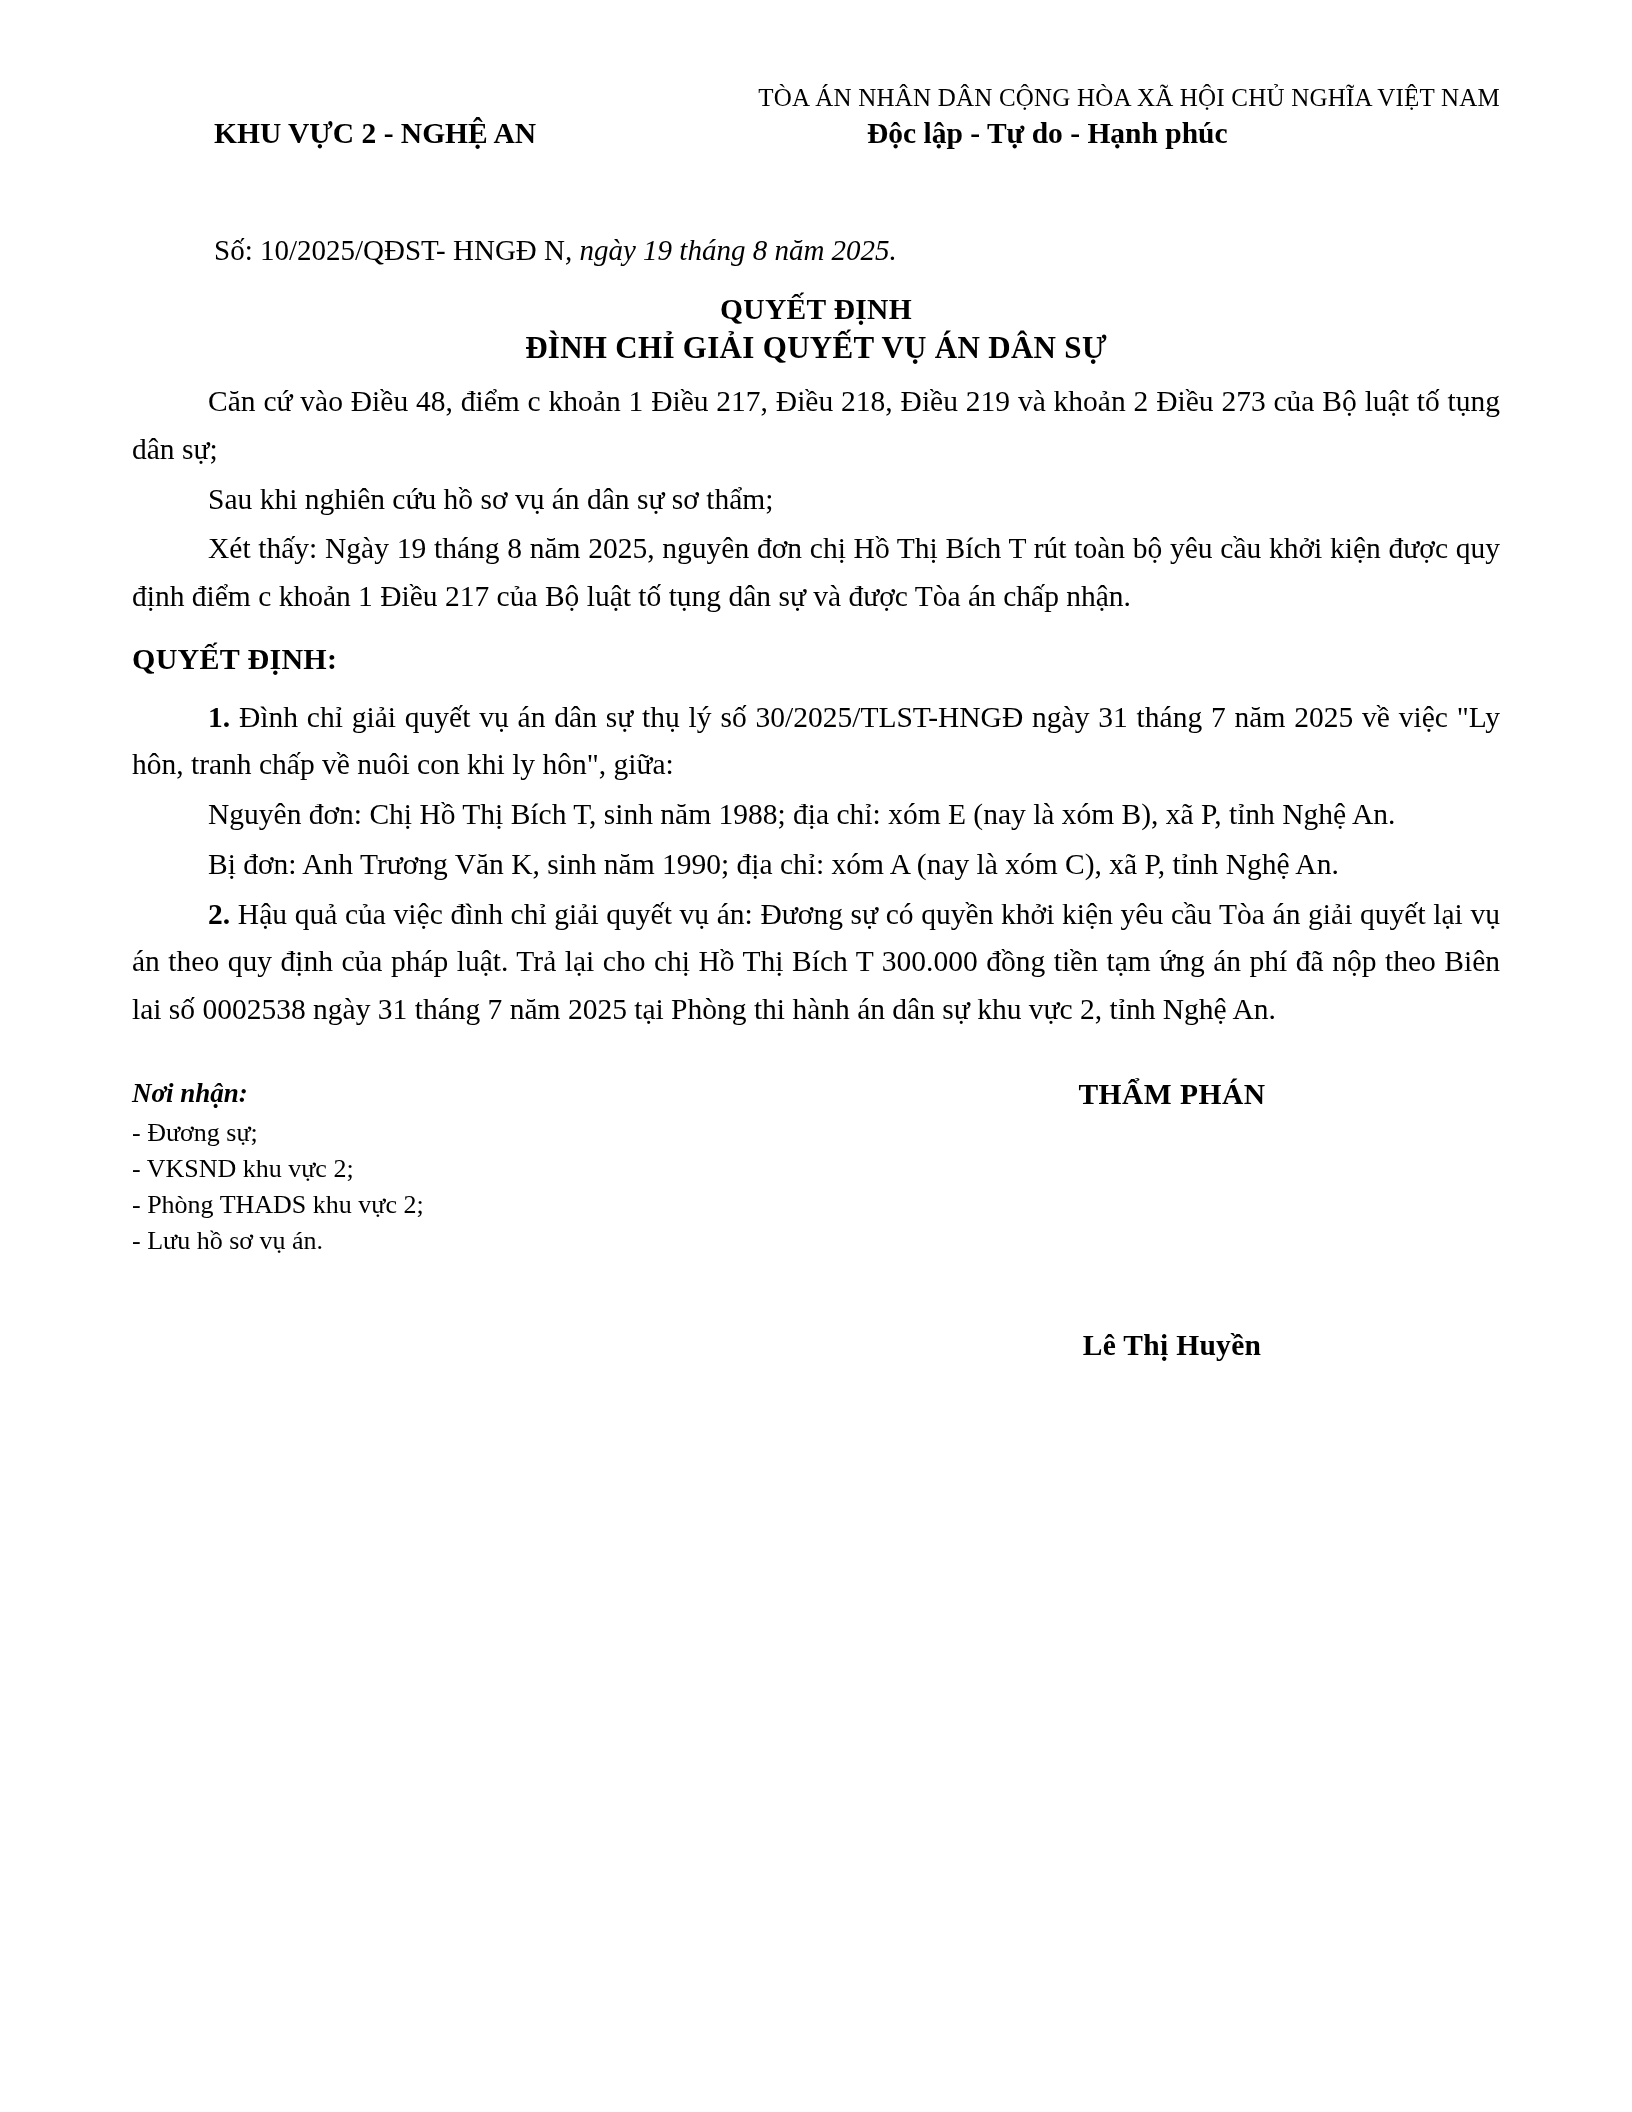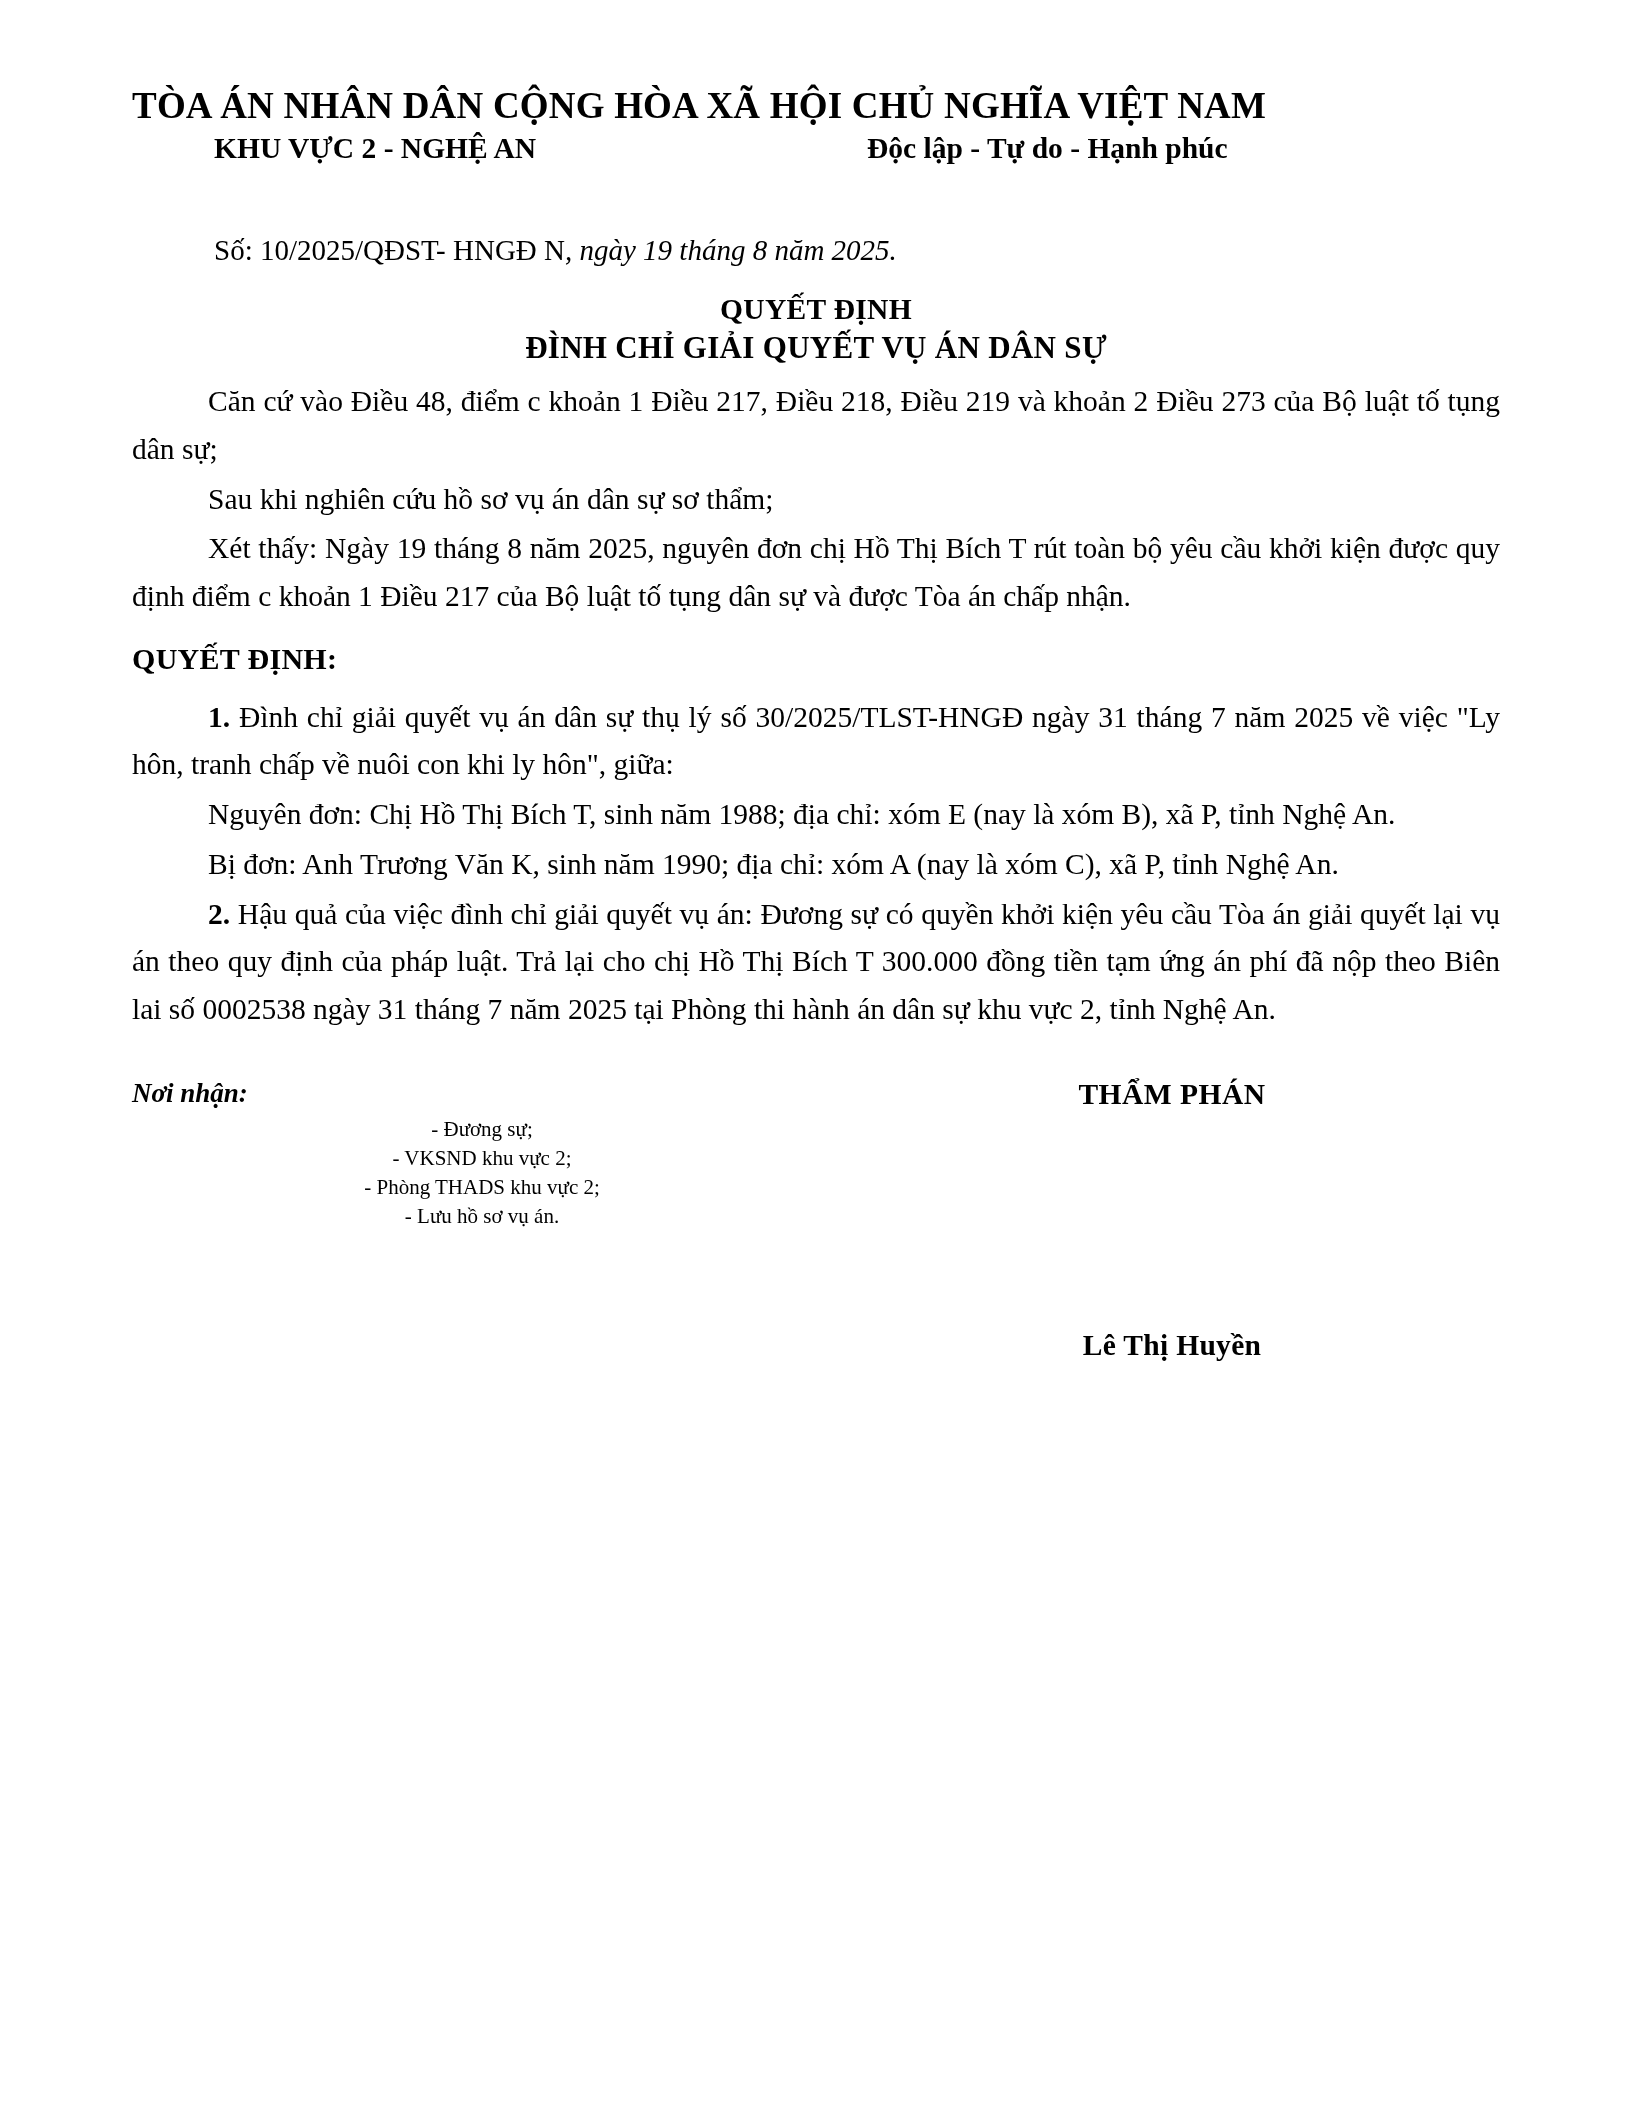--- a/index.html
+++ b/index.html
@@ -22,23 +22,23 @@
     padding: 84px 132px 0 132px;
   }
 
   
   .header {
     position: relative;
     width: 100%;
     height: 112px;
   }
   .hdr-line1 {
-    text-align: left;
-    font-weight: bold;
-    font-size: 37px;
+    text-align: right;
+    font-weight: normal;
+    font-size: 25px;
     letter-spacing: 0.2px;
     white-space: nowrap;
   }
   .hdr-line2 {
     position: relative;
     margin-top: 5px;
     height: 36px;
   }
   .hdr-left {
     position: absolute;
@@ -127,24 +127,23 @@
     font-weight: bold;
     font-size: 27px;
     margin-bottom: 6px;
   }
   .recipients ul {
     list-style: none;
     margin: 0;
     padding: 0;
   }
   .recipients li {
-    font-size: 21px;
+    font-size: 26px;
     line-height: 1.38;
     white-space: nowrap;
-    text-align: center;
   }
   .signer {
     position: absolute;
     left: 780px;
     top: 0;
     width: 520px;
     text-align: center;
   }
   .signer-role {
     font-weight: bold;

